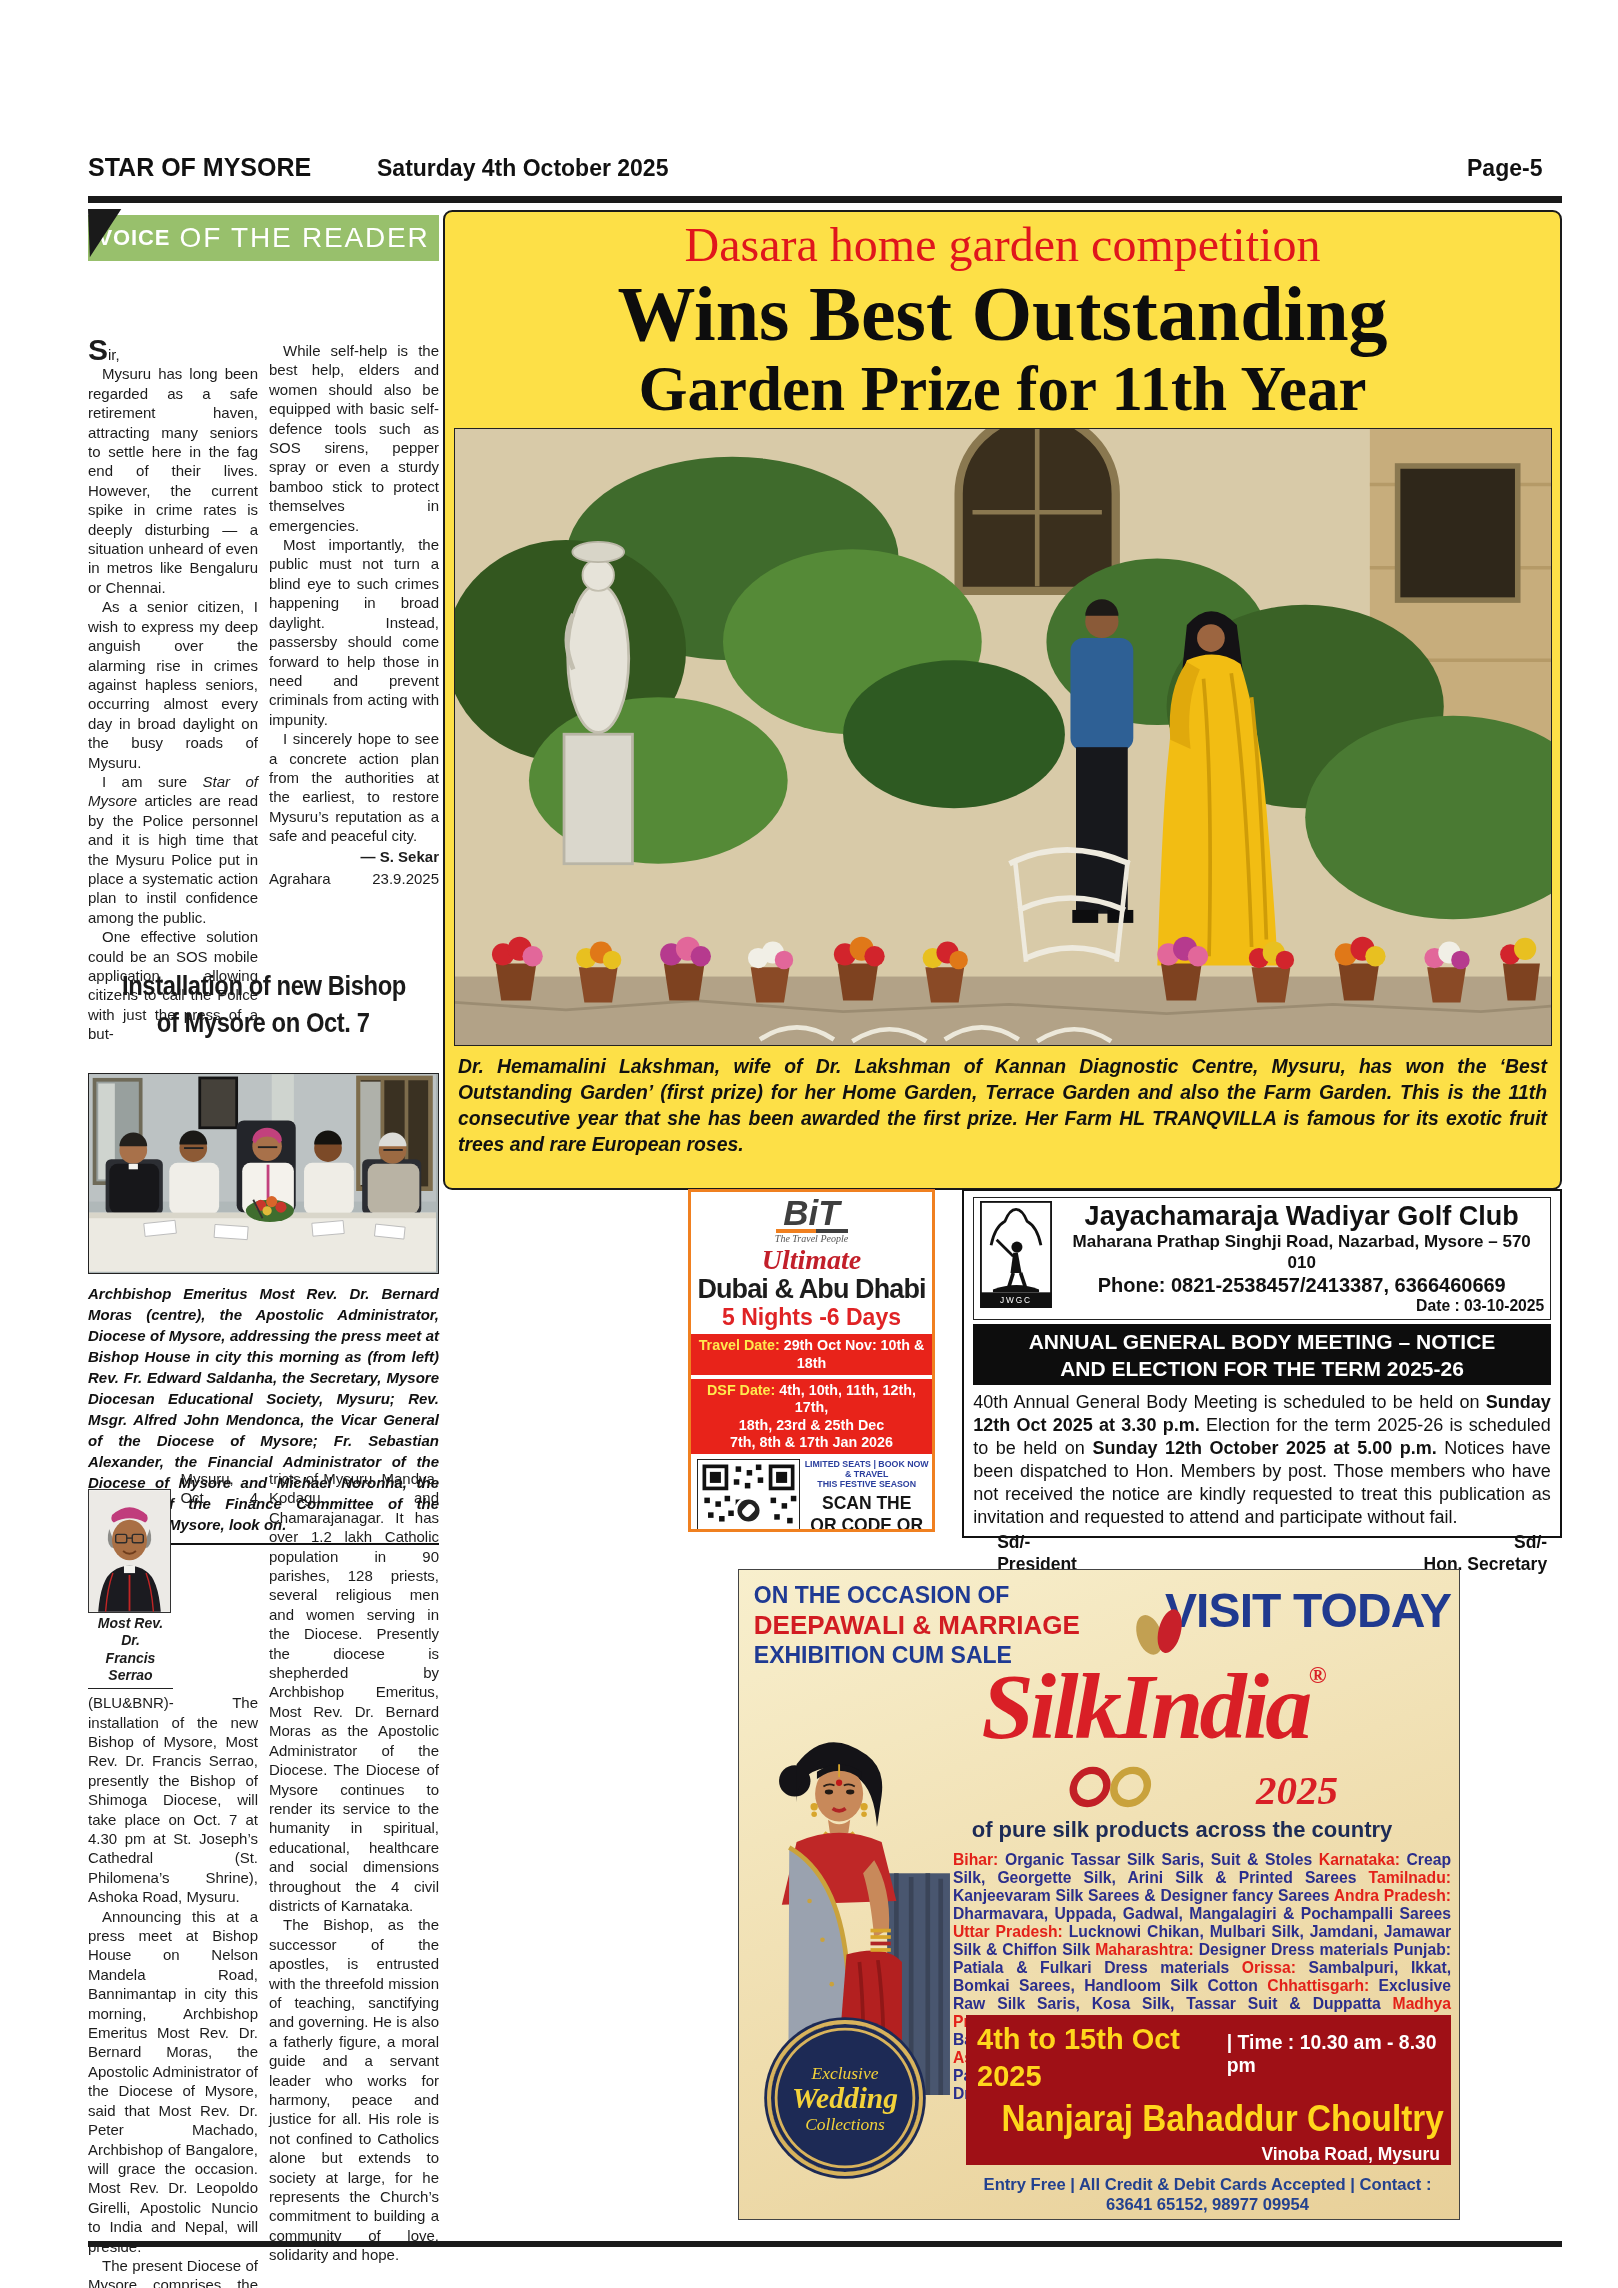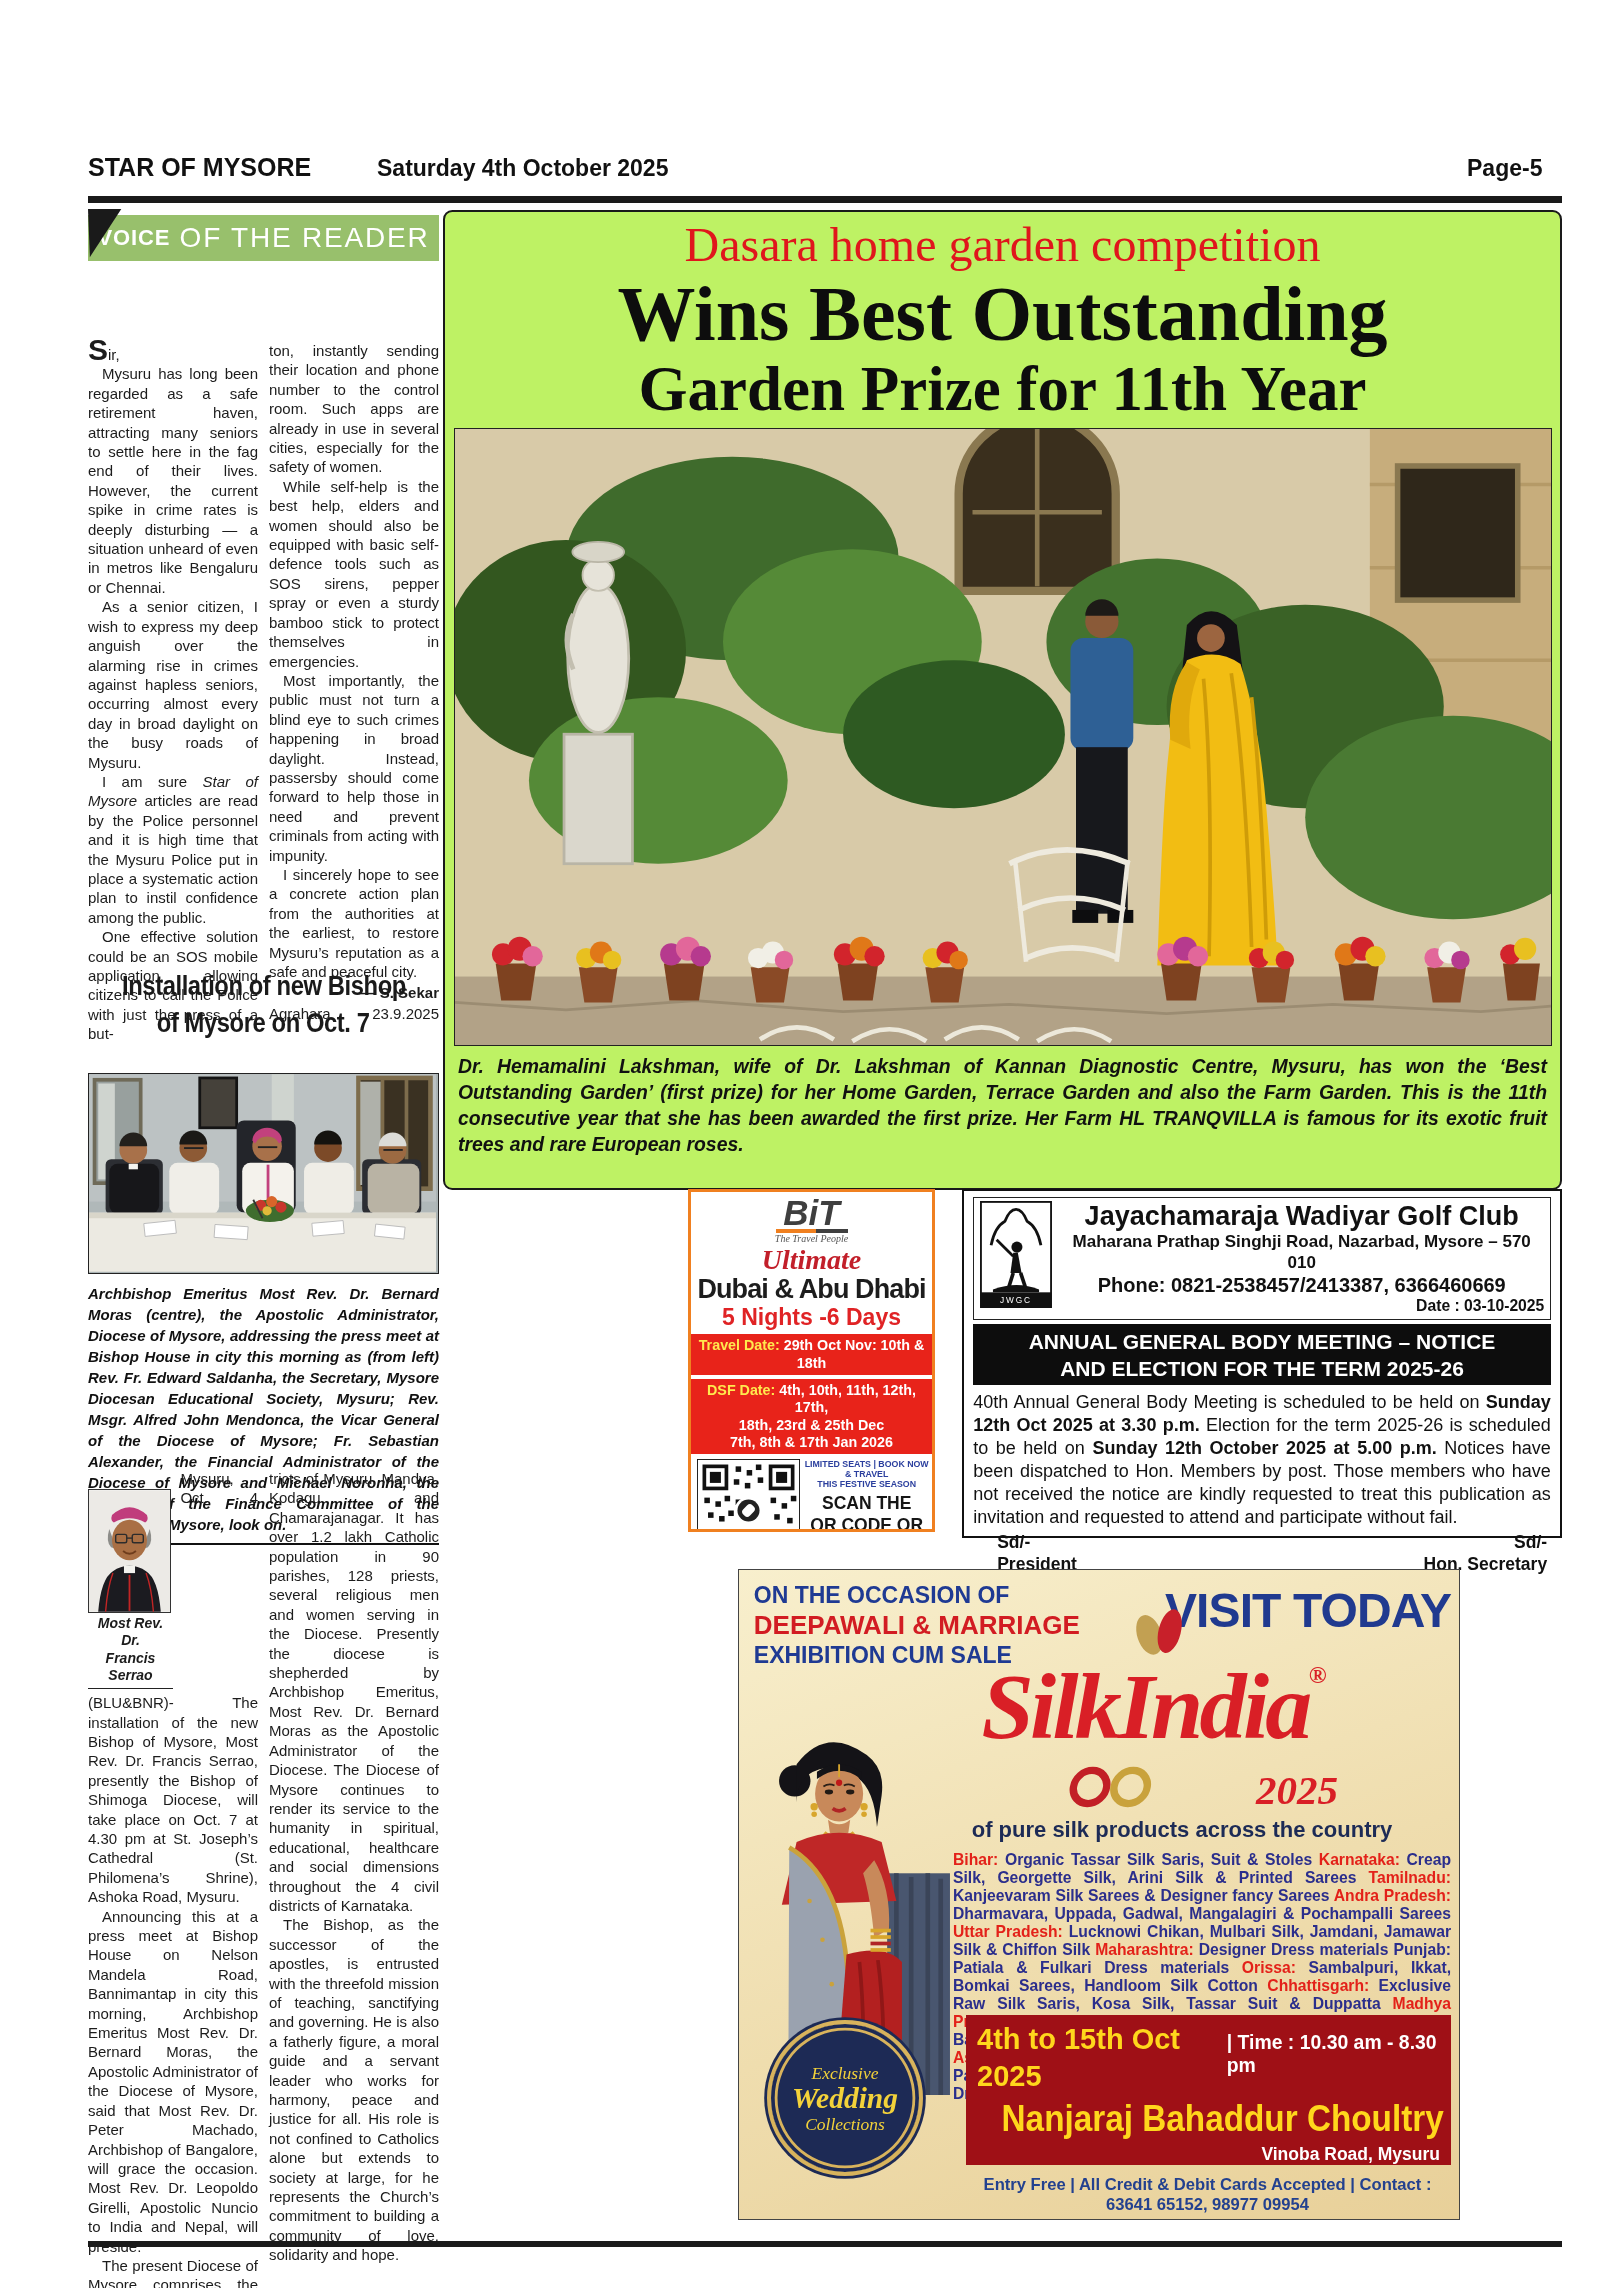--- a/index.html
+++ b/index.html
@@ -34,21 +34,21 @@
   .press-photo{left:88px;top:1073px;width:351px;height:201px;border:1.8px solid #222;box-sizing:border-box;background:#aab3b4;}
   .press-caption{left:88px;top:1283px;width:351px;font-size:15px;line-height:21px;font-weight:bold;
     font-style:italic;text-align:justify;border-bottom:2.8px solid #111;padding-bottom:8.3px;}
   .bishop-cols{left:88px;top:1469px;width:351px;display:flex;gap:11px;}
   .serrao-float{float:left;width:85px;margin:20px 7.4px 3.7px 0;}
   .serrao-float svg{display:block;border:1.8px solid #333;}
   .serrao-cap{font-size:14px;font-weight:bold;font-style:italic;text-align:center;line-height:17.5px;
     border-bottom:1.8px solid #222;padding:1.8px 0 3.7px;}
   
   .garden-box{left:443px;top:210px;width:1119px;height:980px;border:2.8px solid #1a1a1a;border-radius:9.2px;
-    box-sizing:border-box;background:#bef264;overflow:hidden;}
+    box-sizing:border-box;background:#fde047;overflow:hidden;}
   .g-kicker{margin-top:5.5px;text-align:center;font-family:"Liberation Serif",serif;font-size:48px;
     line-height:54px;color:#e0161c;}
   .g-h1{text-align:center;font-family:"Liberation Serif",serif;font-weight:bold;font-size:78px;line-height:83px;color:#0d0d0d;}
   .g-h2{text-align:center;font-family:"Liberation Serif",serif;font-weight:bold;font-size:63px;line-height:68px;color:#0d0d0d;}
   .g-photo{margin:5.5px auto 0;width:1098px;height:618px;border:1.8px solid #222;box-sizing:border-box;}
   .g-caption{margin:7.4px 13px 0;font-size:19.4px;line-height:26px;font-weight:bold;font-style:italic;text-align:justify;}
   
   .bit{left:688px;top:1189px;width:247px;height:343px;border:3.7px solid #f08020;box-sizing:border-box;
     background:#fff;text-align:center;overflow:hidden;}
   .bit-logo{margin-top:3.7px;font-size:35px;font-weight:900;font-style:italic;color:#3f3f3f;line-height:33px;}
@@ -126,21 +126,20 @@
 
   <div class="abs letter">
     <div class="ncol">
       <p><span class="dropcap">S</span><span>ir,</span></p>
       <p class="ind">Mysuru has long been regarded as a safe retirement haven, attracting many seniors to settle here in the fag end of their lives. However, the current spike in crime rates is deeply disturbing — a situation unheard of even in metros like Bengaluru or Chennai.</p>
       <p class="ind">As a senior citizen, I wish to express my deep anguish over the alarming rise in crimes against hapless seniors, occurring almost every day in broad daylight on the busy roads of Mysuru.</p>
       <p class="ind"><span>I am sure </span><i>Star of Mysore</i><span> articles are read by the Police personnel and it is high time that the Mysuru Police put in place a systematic action plan to instil confidence among the public.</span></p>
       <p class="ind">One effective solution could be an SOS mobile application, allowing citizens to call the Police with just the press of a but-</p>
     </div>
     <div class="ncol">
-      <p>ton, instantly sending their location and phone number to the control room. Such apps are already in use in several cities, especially for the safety of women.</p>
       <p class="ind">While self-help is the best help, elders and women should also be equipped with basic self-defence tools such as SOS sirens, pepper spray or even a sturdy bamboo stick to protect themselves in emergencies.</p>
       <p class="ind">Most importantly, the public must not turn a blind eye to such crimes happening in broad daylight. Instead, passersby should come forward to help those in need and prevent criminals from acting with impunity.</p>
       <p class="ind">I sincerely hope to see a concrete action plan from the authorities at the earliest, to restore Mysuru’s reputation as a safe and peaceful city.</p>
       <div class="sig">— S. Sekar</div>
       <div class="placeline">
         <span>Agrahara</span>
         <span>23.9.2025</span>
       </div>
     </div>
   </div>

